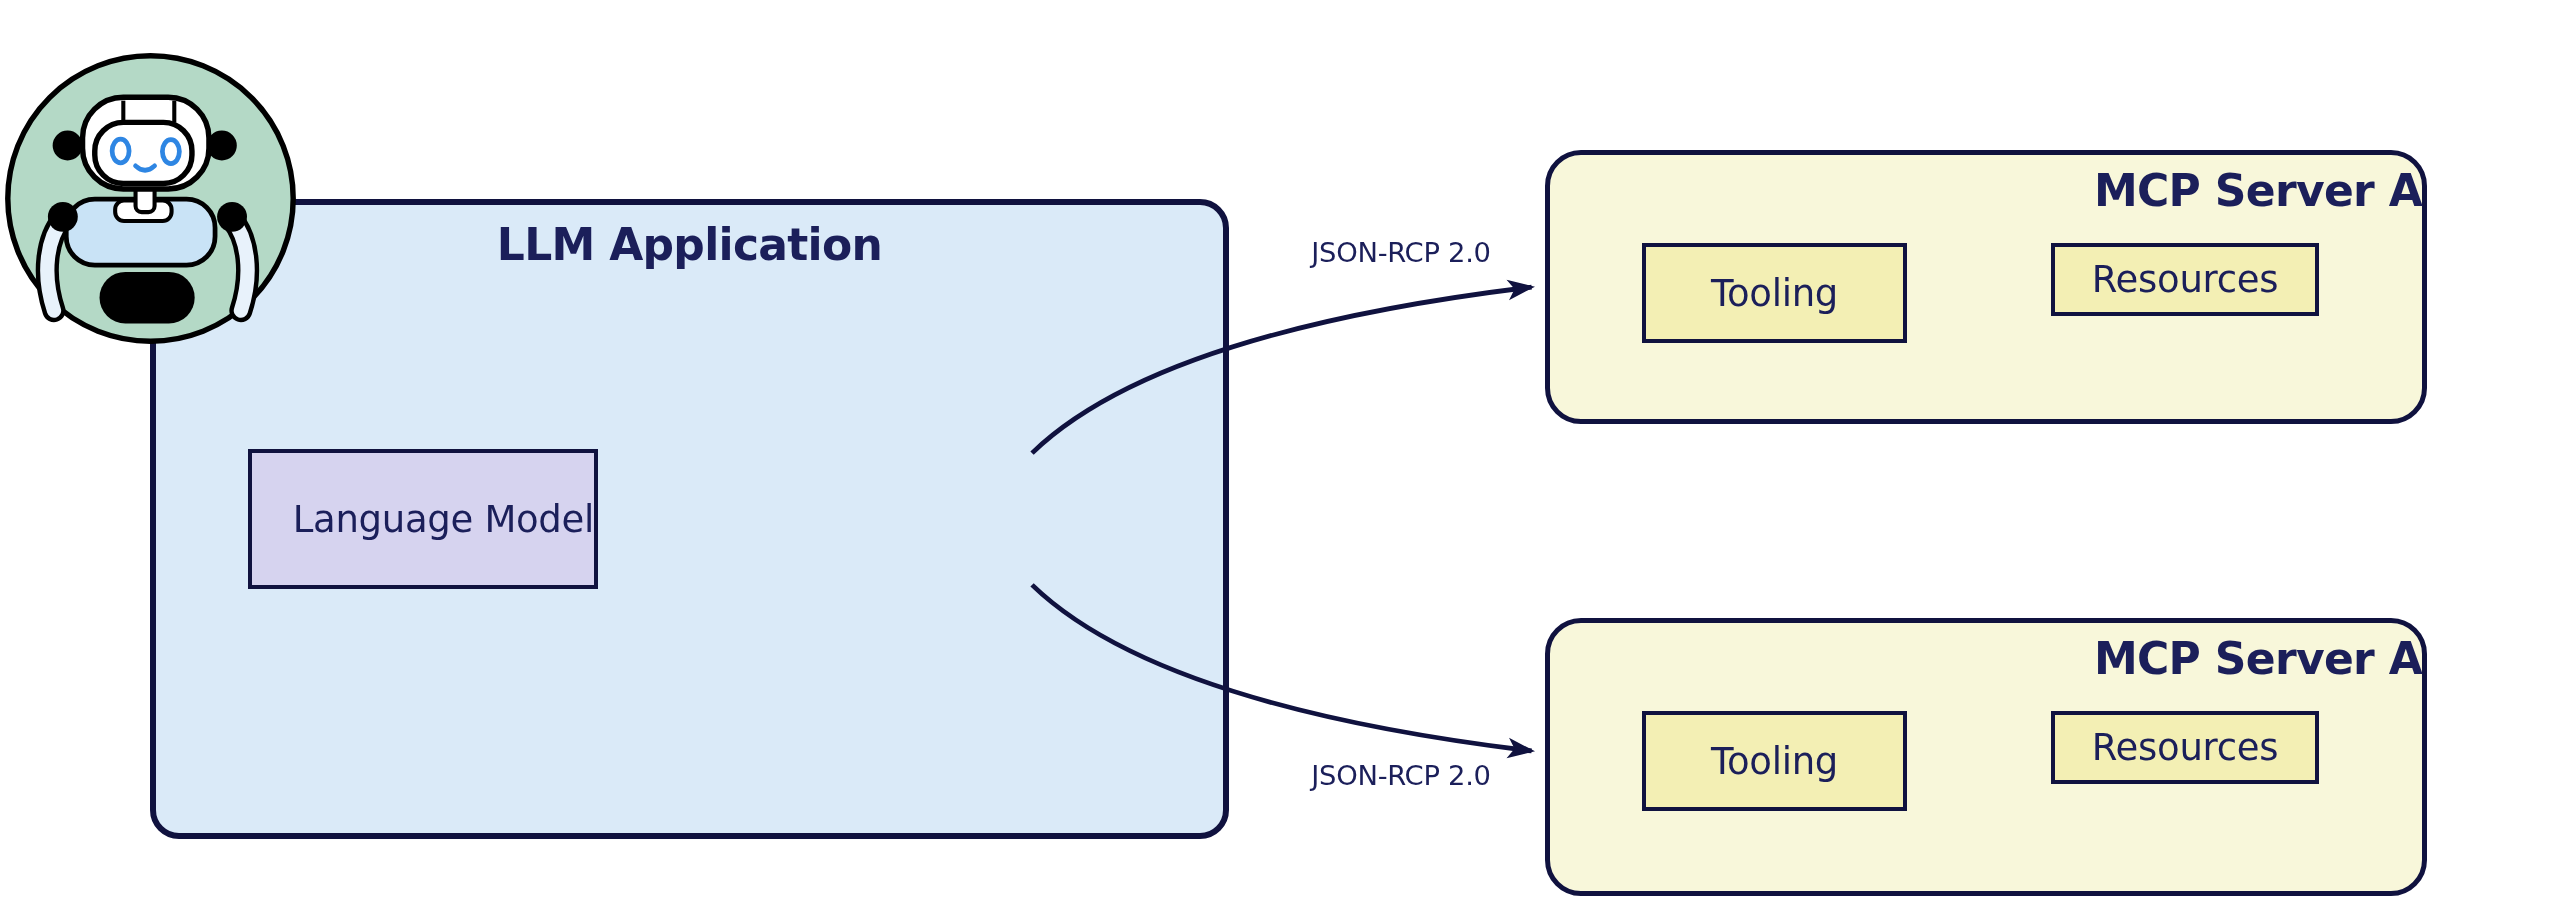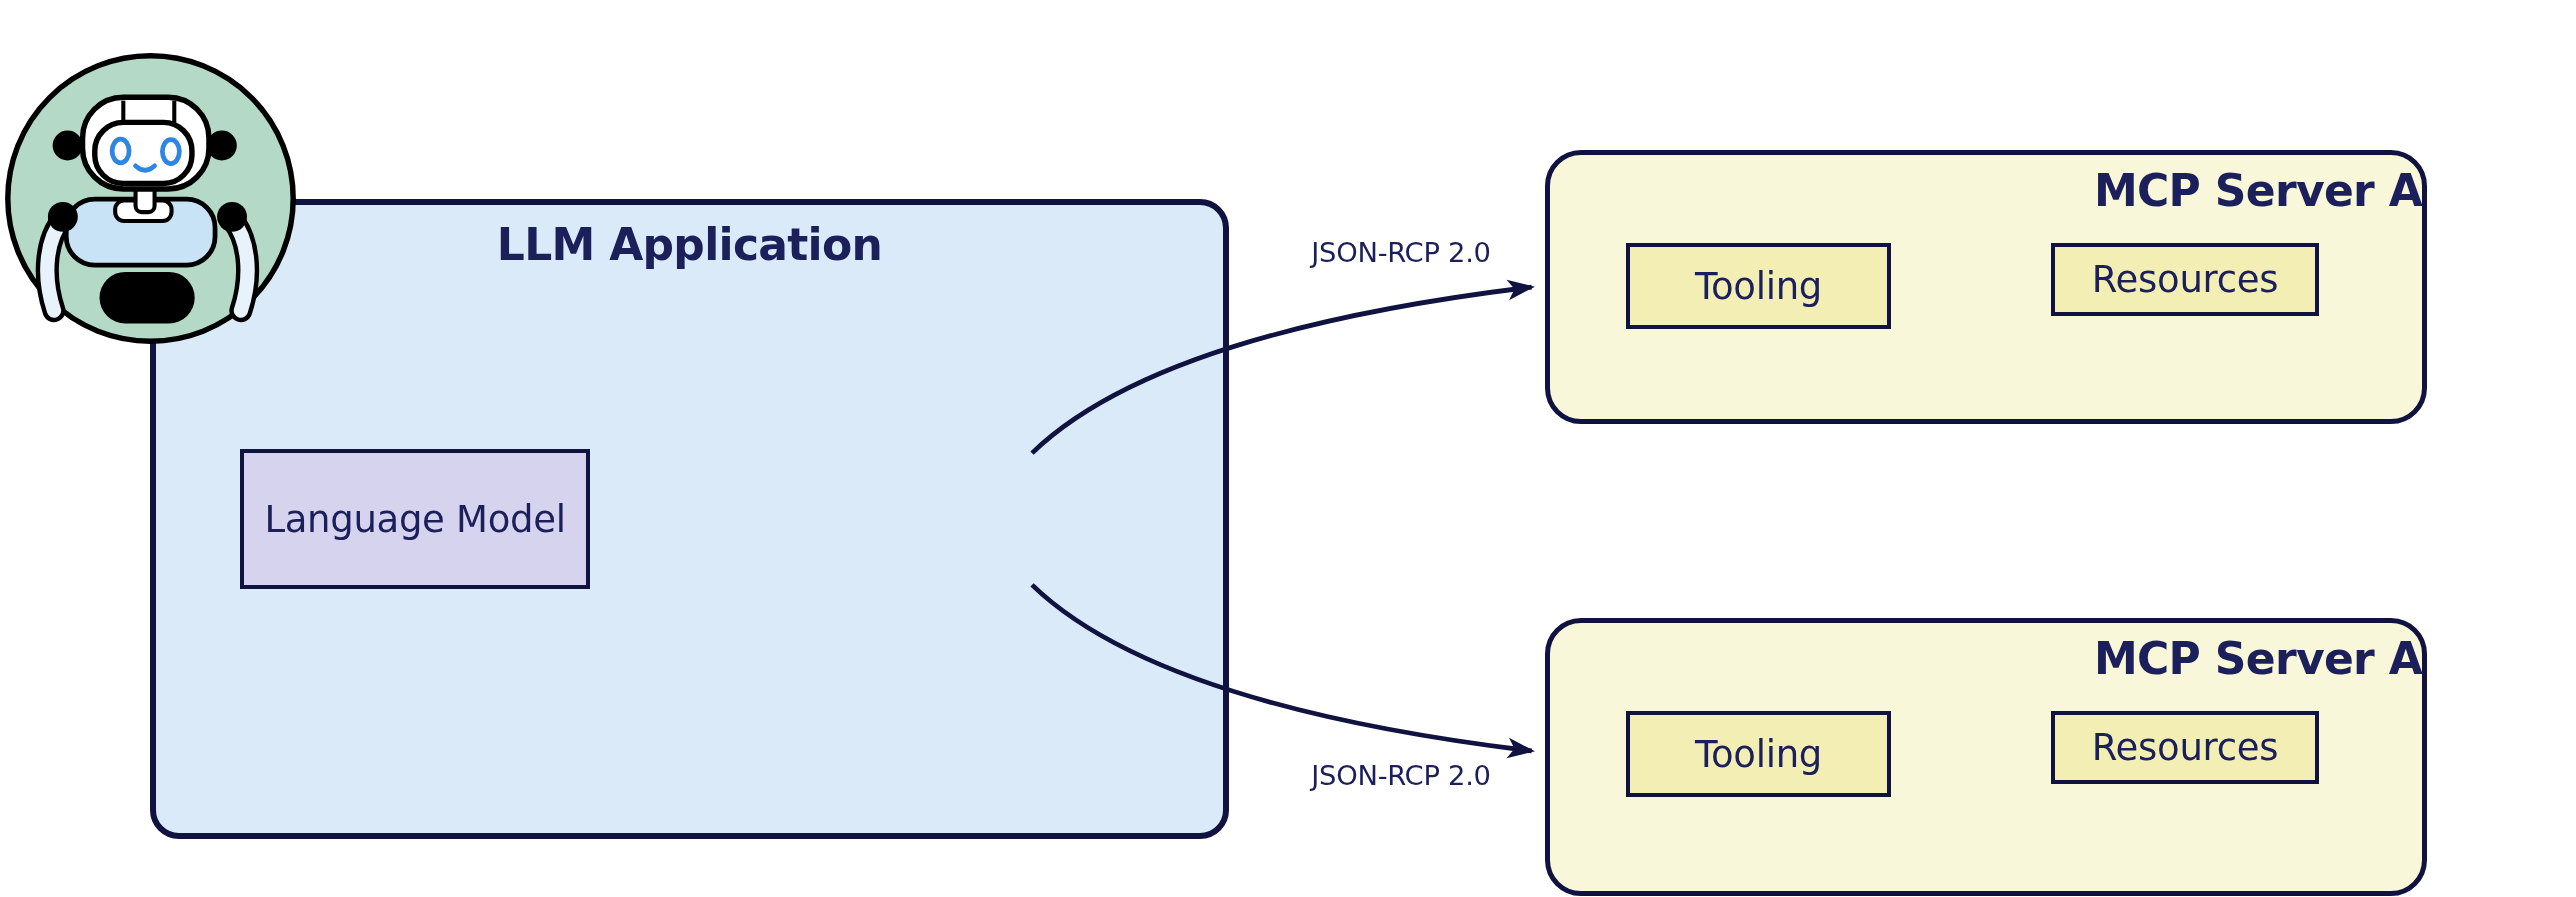--- a/index.html
+++ b/index.html
@@ -15,34 +15,34 @@
   
   .llm-box{position:absolute;left:150px;top:199px;width:1079px;height:640px;
     background:var(--llm-fill);border:6.2px solid var(--navy);border-radius:29px;}
   .llm-title{position:absolute;left:0;right:0;top:13.7px;text-align:center;
     font-size:44px;font-weight:bold;letter-spacing:-0.7px;color:var(--text-navy);}
 
   
   .node{position:absolute;display:flex;align-items:center;justify-content:center;
     background:var(--node-fill);border:4.8px solid var(--navy);
     font-size:37px;color:var(--text-navy);letter-spacing:-0.3px;}
-  .node-language-model{left:240px;top:449px;width:350px;height:140px;}
+  .node-language-model{left:248px;top:449px;width:350px;height:140px;justify-content:flex-end;}
   .node-mcp-client{left:780px;top:449px;width:349px;height:139px;}
 
   
   .server{position:absolute;left:1545px;width:882px;
     background:var(--server-fill);border:5.5px solid var(--navy);border-radius:36px;}
   .server-top{top:150px;height:274px;}
   .server-bottom{top:618px;height:278px;}
   .server-title{position:absolute;left:0;right:0;top:9.6px;text-align:right;
     font-size:44px;font-weight:bold;letter-spacing:-0.7px;color:var(--text-navy);}
   .component{position:absolute;display:flex;align-items:center;justify-content:center;
     background:var(--component-fill);border:4.8px solid var(--navy);
     font-size:37px;color:var(--text-navy);letter-spacing:-0.3px;}
-  .component-tooling{left:76px;top:88px;width:265px;height:86px;}
+  .component-tooling{left:92px;top:88px;width:265px;height:100px;}
   .component-resources{left:501px;top:88px;width:268px;height:73px;}
 
   
   .arrows{position:absolute;left:0;top:0;width:2576px;height:898px;pointer-events:none;}
   .conn-path{fill:none;stroke:var(--navy);stroke-width:7px;}
   .conn-label{position:absolute;width:288px;text-align:center;font-size:27.4px;
     color:var(--text-navy);letter-spacing:-0.3px;}
   .conn-label-top{left:1257px;top:237px;}
   .conn-label-bottom{left:1257px;top:760px;}
 

